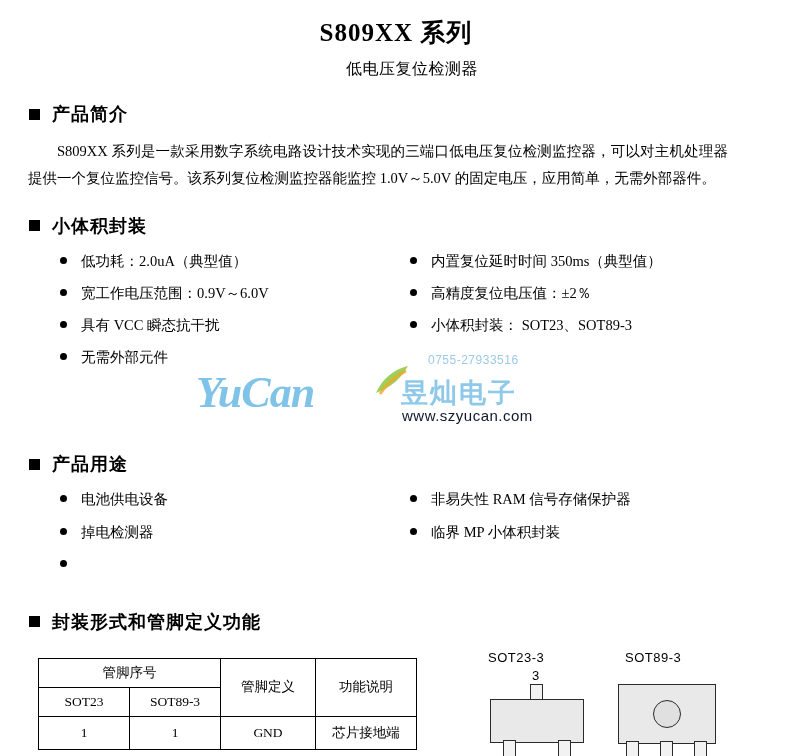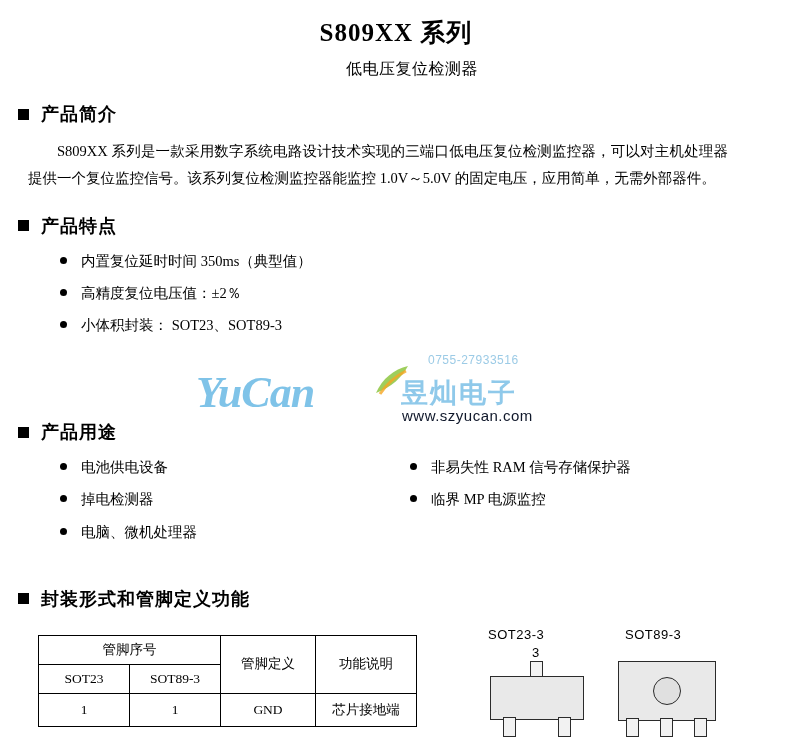--- a/index.html
+++ b/index.html
@@ -33,21 +33,21 @@
     text-align: center;
     font-size: 16px;
     margin-top: 10px;
     letter-spacing: 0.5px;
     padding-left: 32px;
   }
 
   
   .section {
     margin-top: 22px;
-    padding-left: 18px;
+    padding-left: 29px;
   }
   .sec-head {
     display: flex;
     align-items: center;
     font-size: 18px;
     font-weight: bold;
     letter-spacing: 1px;
   }
   .sec-square {
     width: 11px;
@@ -229,24 +229,42 @@
     <div class="sec-head">
       <span class="sec-square"></span>
       <span>产品简介</span>
     </div>
   </div>
   <div class="para">S809XX 系列是一款采用数字系统电路设计技术实现的三端口低电压复位检测监控器，可以对主机处理器提供一个复位监控信号。该系列复位检测监控器能监控 1.0V～5.0V 的固定电压，应用简单，无需外部器件。</div>
 
   <div class="section">
     <div class="sec-head">
       <span class="sec-square"></span>
-      <span>产品特点</span>
+      <span>小体积封装</span>
     </div>
   </div>
   <div class="cols">
+    <div class="col">
+      <div class="bullet-row">
+        <span class="dot"></span>
+        <span class="bullet-text">低功耗：2.0uA（典型值）</span>
+      </div>
+      <div class="bullet-row">
+        <span class="dot"></span>
+        <span class="bullet-text">宽工作电压范围：0.9V～6.0V</span>
+      </div>
+      <div class="bullet-row">
+        <span class="dot"></span>
+        <span class="bullet-text">具有 VCC 瞬态抗干扰</span>
+      </div>
+      <div class="bullet-row">
+        <span class="dot"></span>
+        <span class="bullet-text">无需外部元件</span>
+      </div>
+    </div>
     <div class="col right">
       <div class="bullet-row">
         <span class="dot"></span>
         <span class="bullet-text">内置复位延时时间 350ms（典型值）</span>
       </div>
       <div class="bullet-row">
         <span class="dot"></span>
         <span class="bullet-text">高精度复位电压值：±2％</span>
       </div>
       <div class="bullet-row">
@@ -278,31 +296,30 @@
       <div class="bullet-row">
         <span class="dot"></span>
         <span class="bullet-text">电池供电设备</span>
       </div>
       <div class="bullet-row">
         <span class="dot"></span>
         <span class="bullet-text">掉电检测器</span>
       </div>
       <div class="bullet-row">
         <span class="dot"></span>
-        <span class="bullet-text">电脑、微机处理器</span>
       </div>
     </div>
     <div class="col right">
       <div class="bullet-row">
         <span class="dot"></span>
         <span class="bullet-text">非易失性 RAM 信号存储保护器</span>
       </div>
       <div class="bullet-row">
         <span class="dot"></span>
-        <span class="bullet-text">临界 MP 电源监控</span>
+        <span class="bullet-text">临界 MP 小体积封装</span>
       </div>
     </div>
   </div>
 
   <div class="section" style="margin-top:34px;">
     <div class="sec-head">
       <span class="sec-square"></span>
       <span>封装形式和管脚定义功能</span>
     </div>
   </div>

